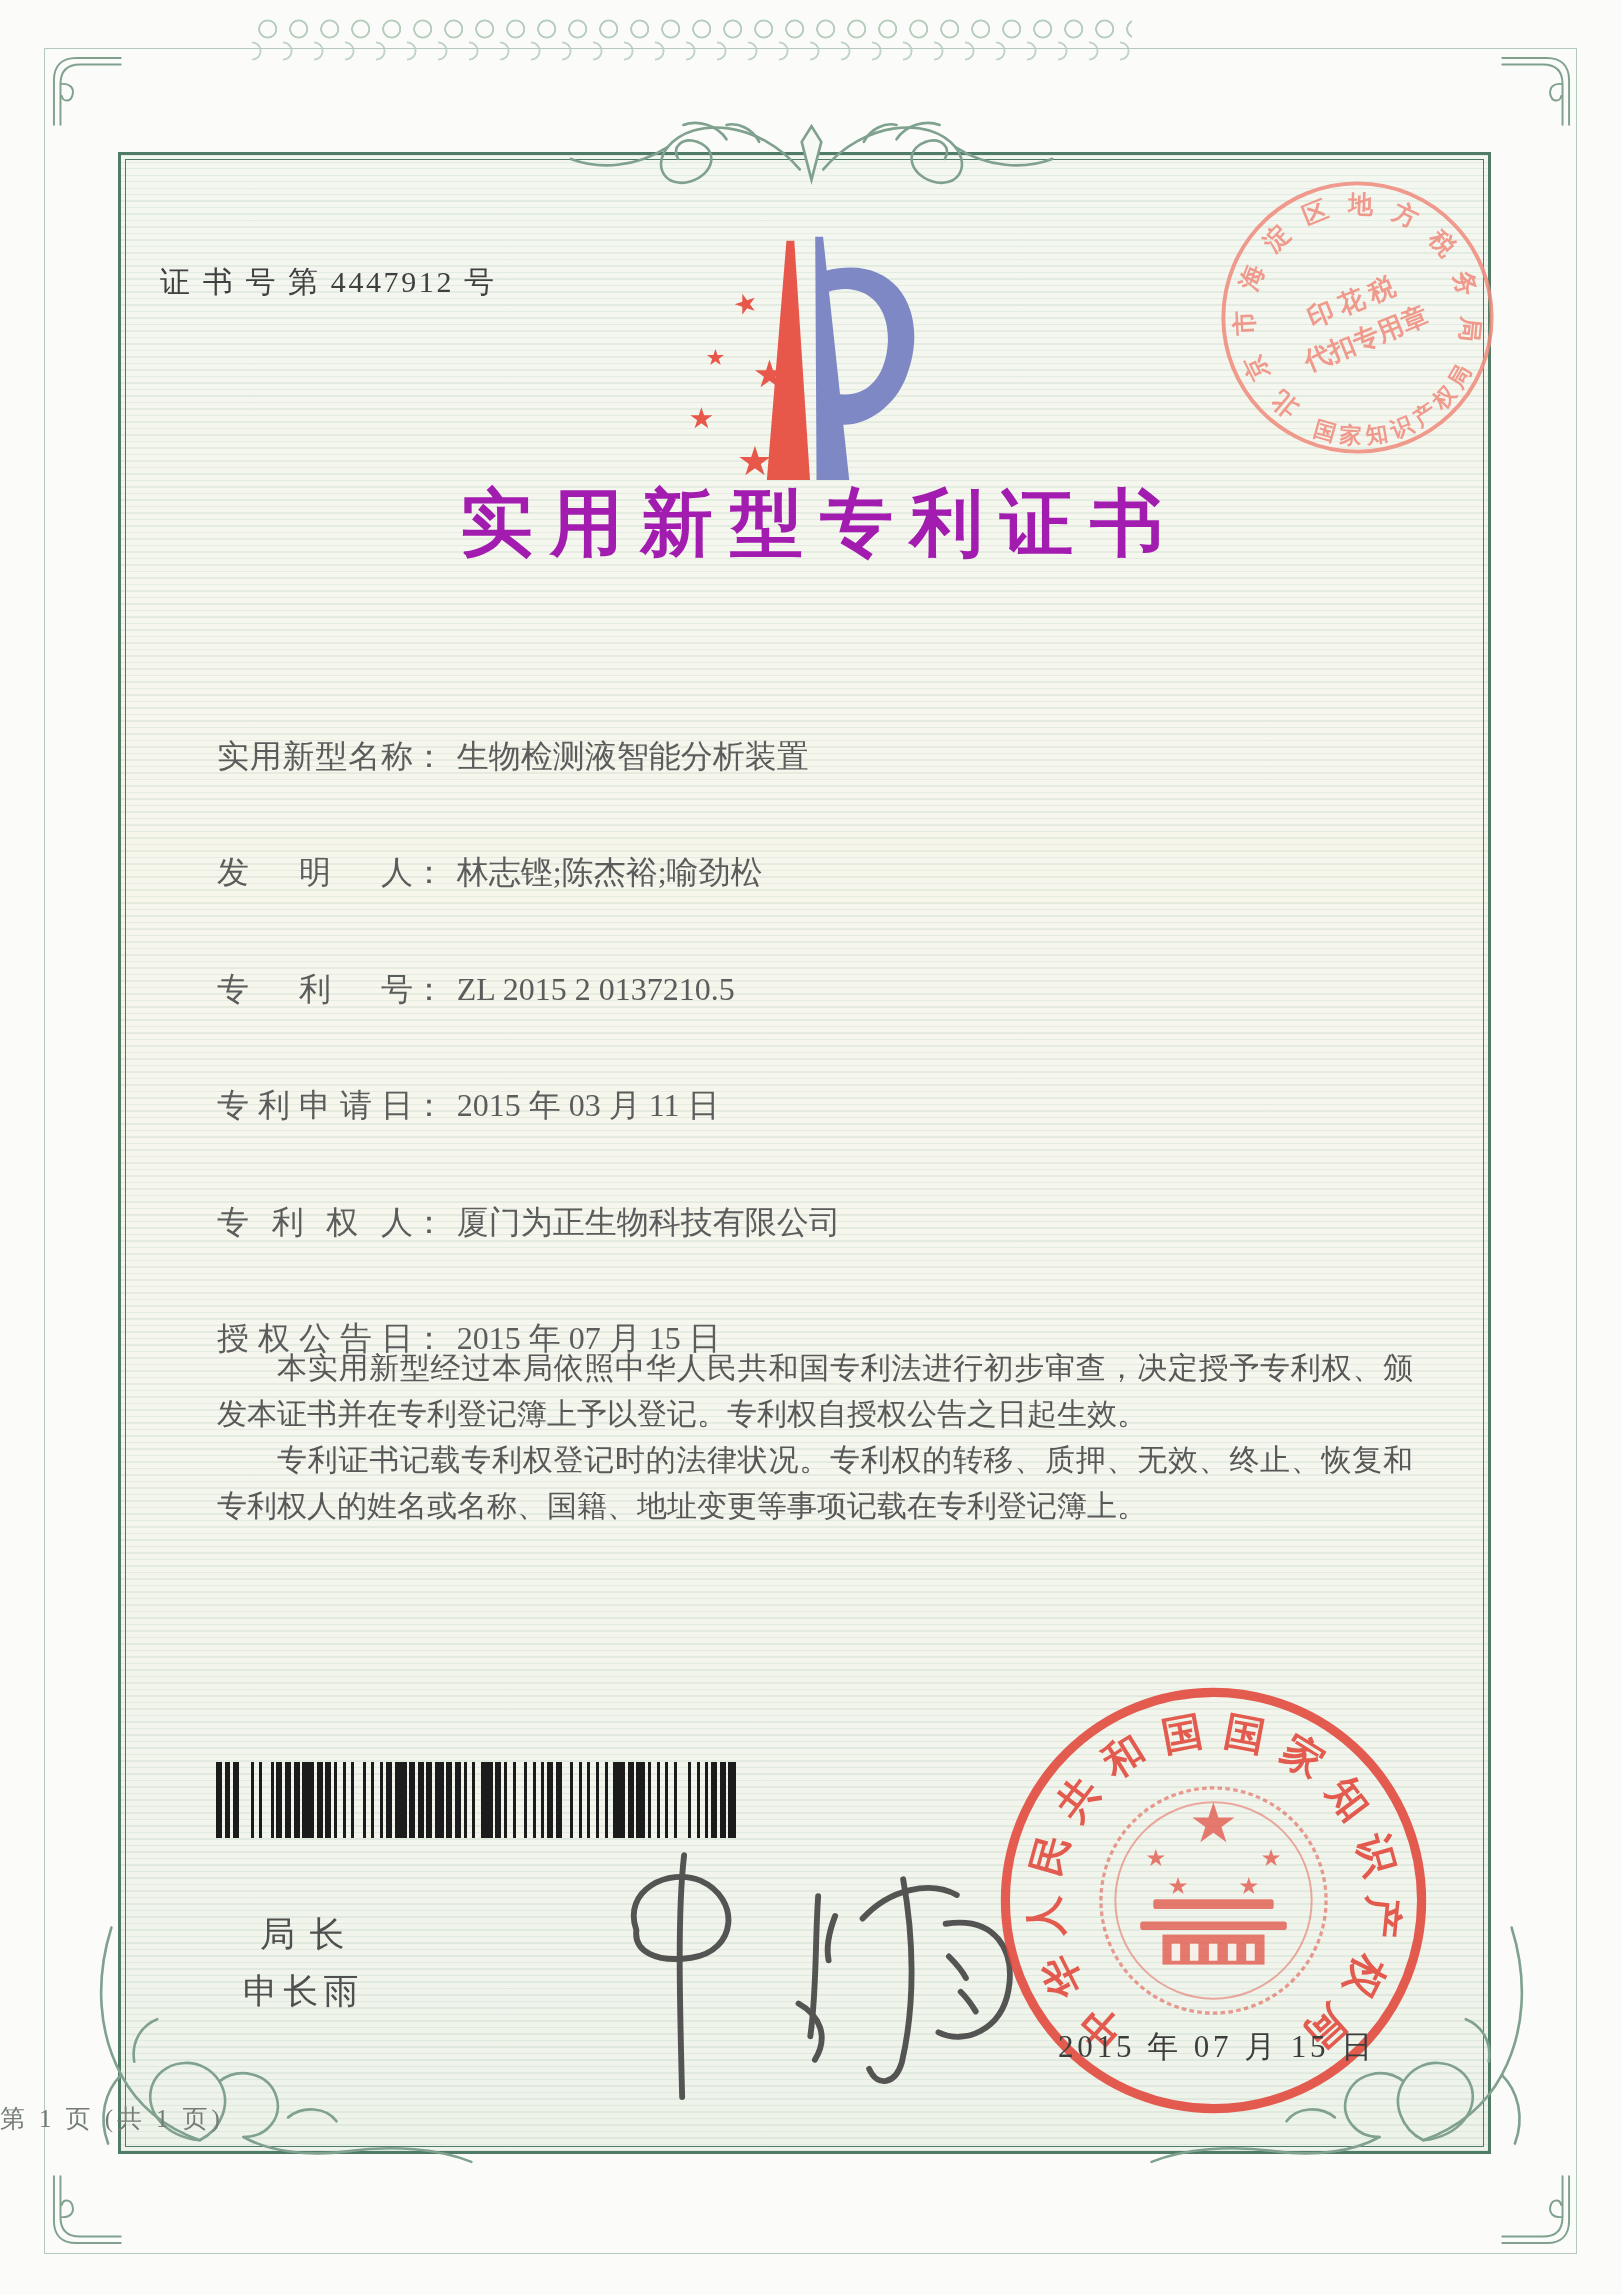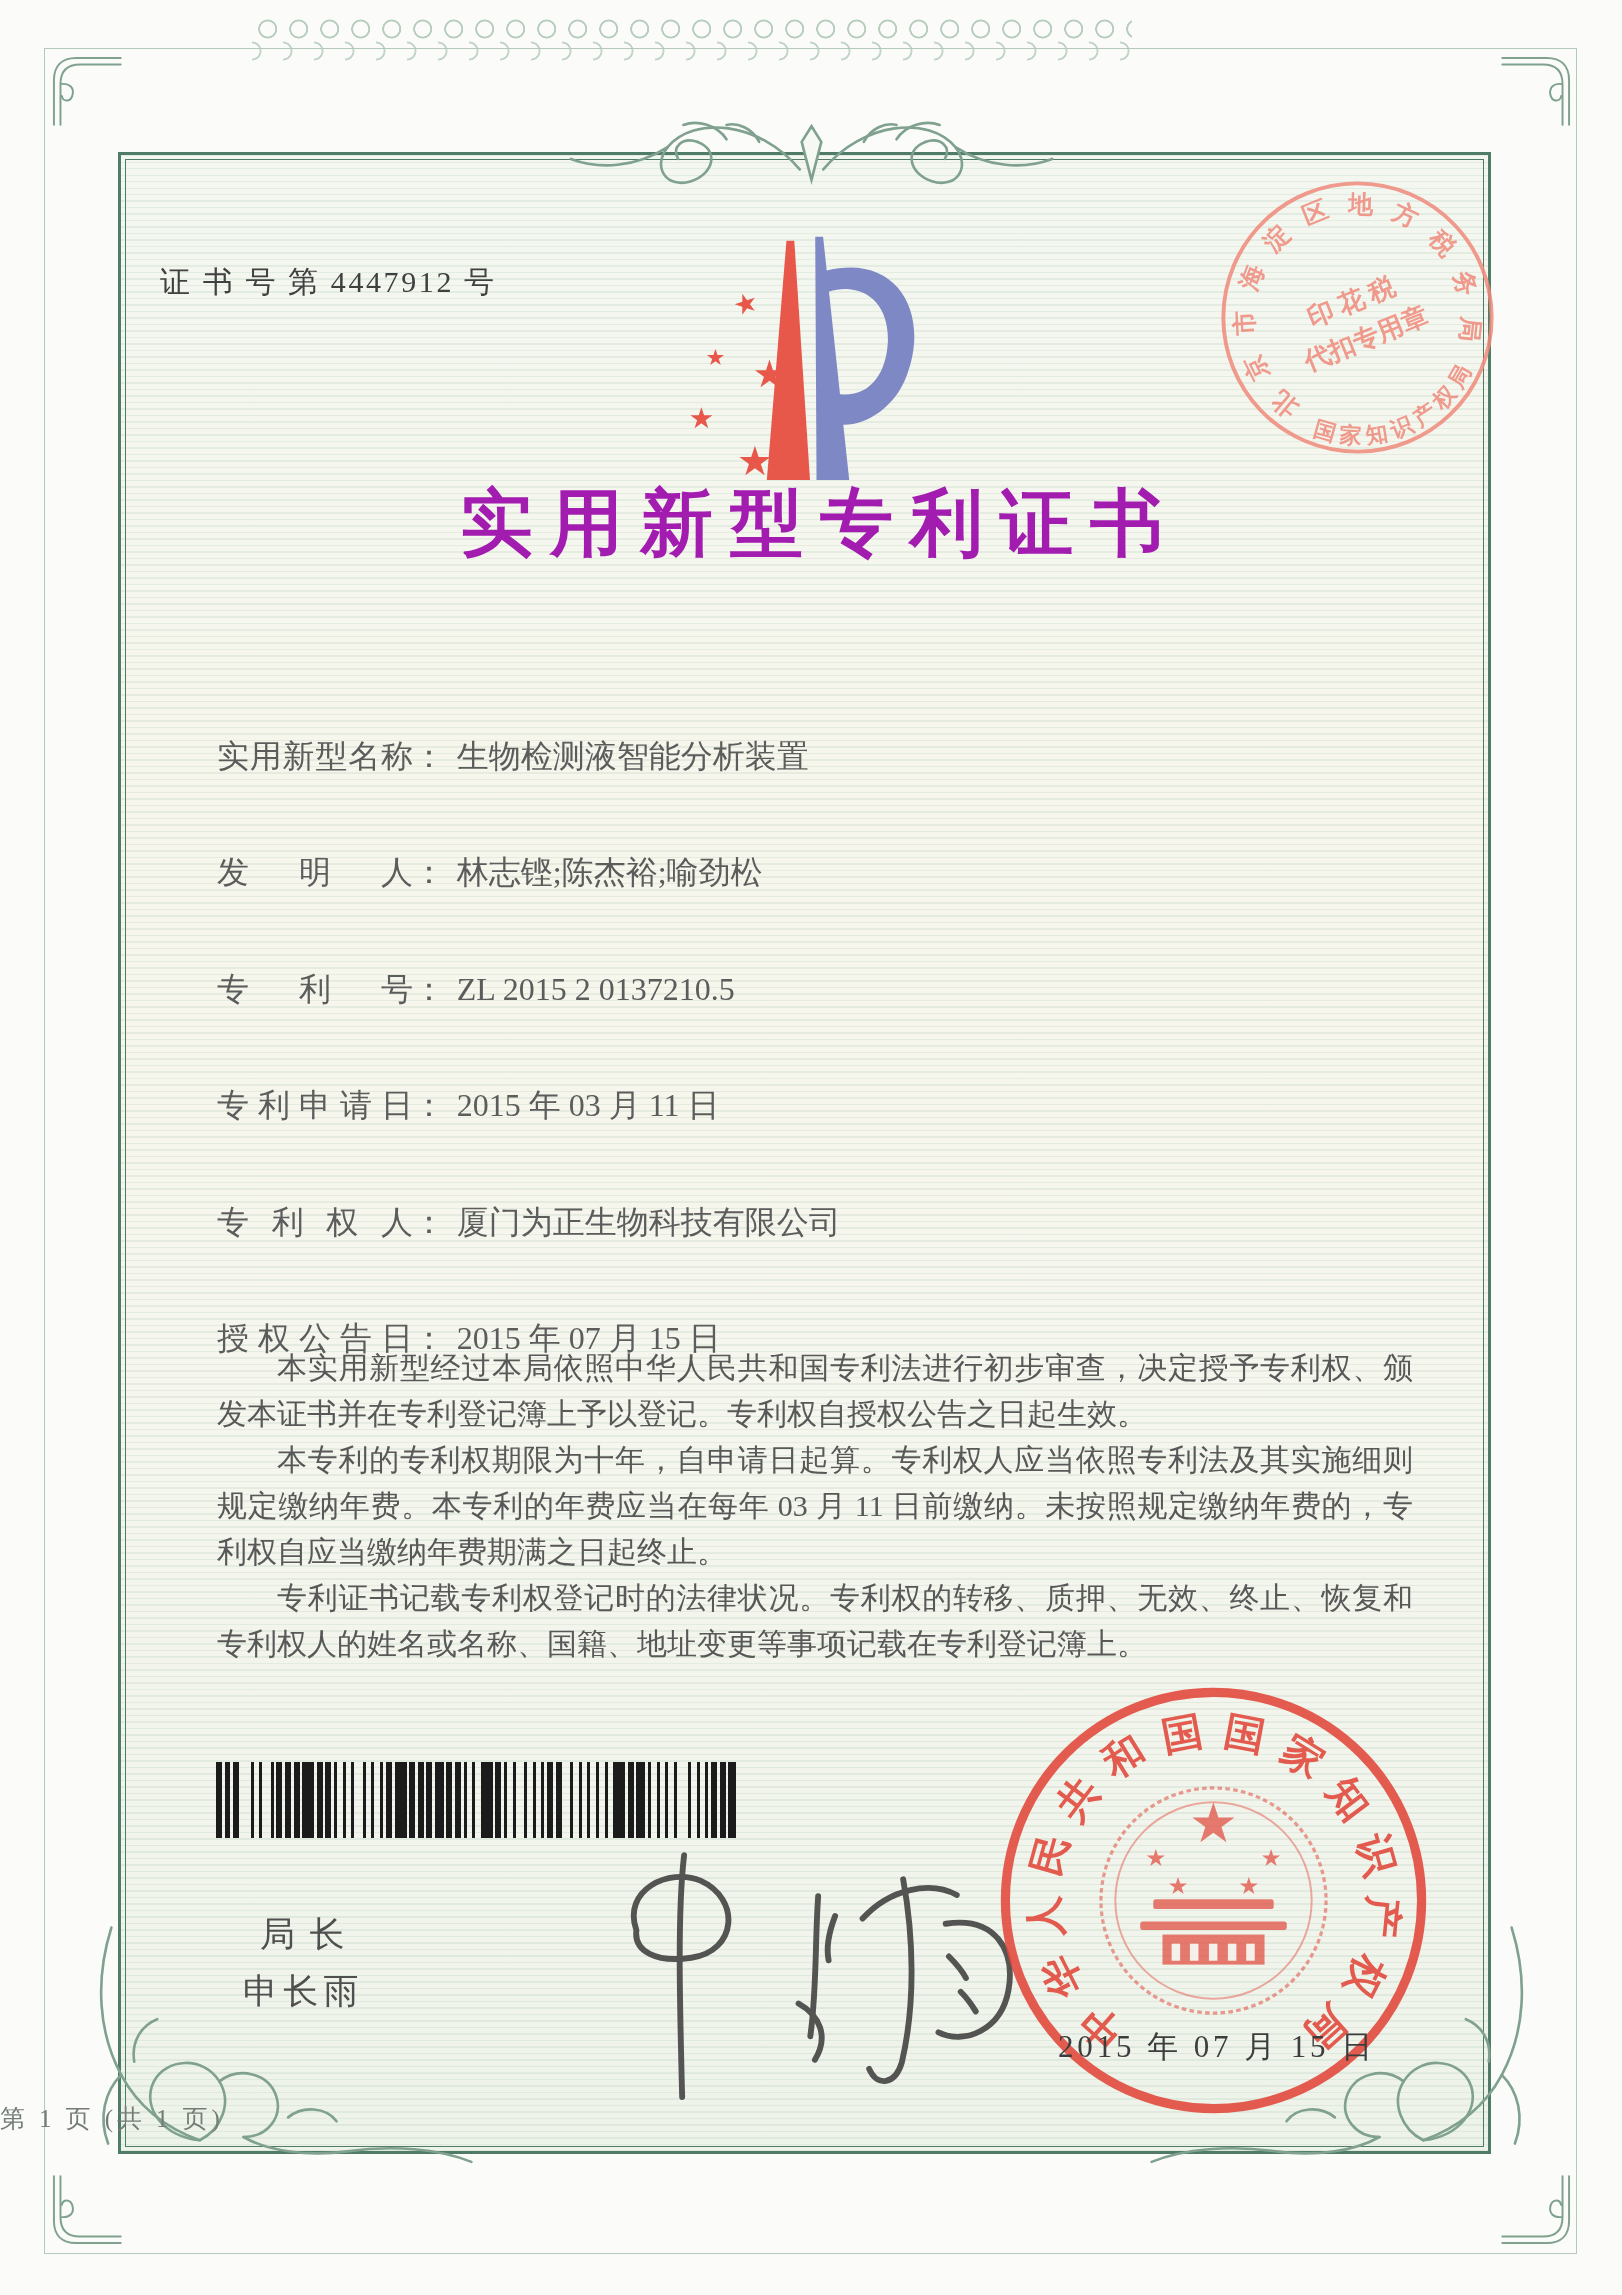--- a/index.html
+++ b/index.html
@@ -200,21 +200,20 @@
     <div class="frow" style="top:466px;">
       <span class="flabel">专利权人</span><span class="fcolon">：</span><span class="fvalue">厦门为正生物科技有限公司</span>
     </div>
     <div class="frow" style="top:582px;">
       <span class="flabel">授权公告日</span><span class="fcolon">：</span><span class="fvalue">2015 年 07 月 15 日</span>
     </div>
   </div>
 
   <div class="body-text">
     <p>本实用新型经过本局依照中华人民共和国专利法进行初步审查，决定授予专利权、颁发本证书并在专利登记簿上予以登记。专利权自授权公告之日起生效。</p>
-    <p>本专利的专利权期限为十年，自申请日起算。专利权人应当依照专利法及其实施细则规定缴纳年费。本专利的年费应当在每年 03 月 11 日前缴纳。未按照规定缴纳年费的，专利权自应当缴纳年费期满之日起终止。</p>
     <p>专利证书记载专利权登记时的法律状况。专利权的转移、质押、无效、终止、恢复和专利权人的姓名或名称、国籍、地址变更等事项记载在专利登记簿上。</p>
   </div>
 
   <div class="barcode">
       <i style="left: 0px; width: 5.8px;"></i>
       <i style="left: 8.6px; width: 5.8px;"></i>
       <i style="left: 17.3px; width: 5.8px;"></i>
       <i style="left: 35px; width: 2.9px;"></i>
       <i style="left: 43px; width: 2.9px;"></i>
       <i style="left: 55px; width: 2.9px;"></i>

